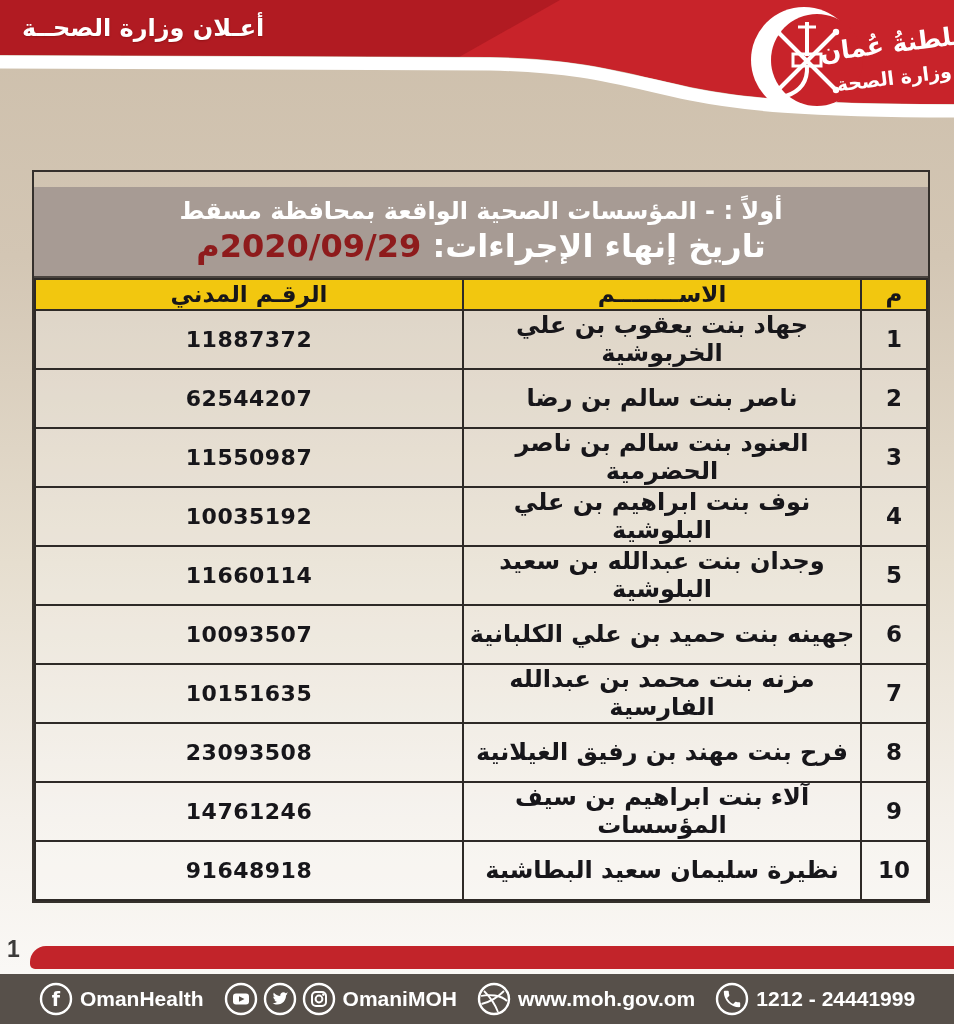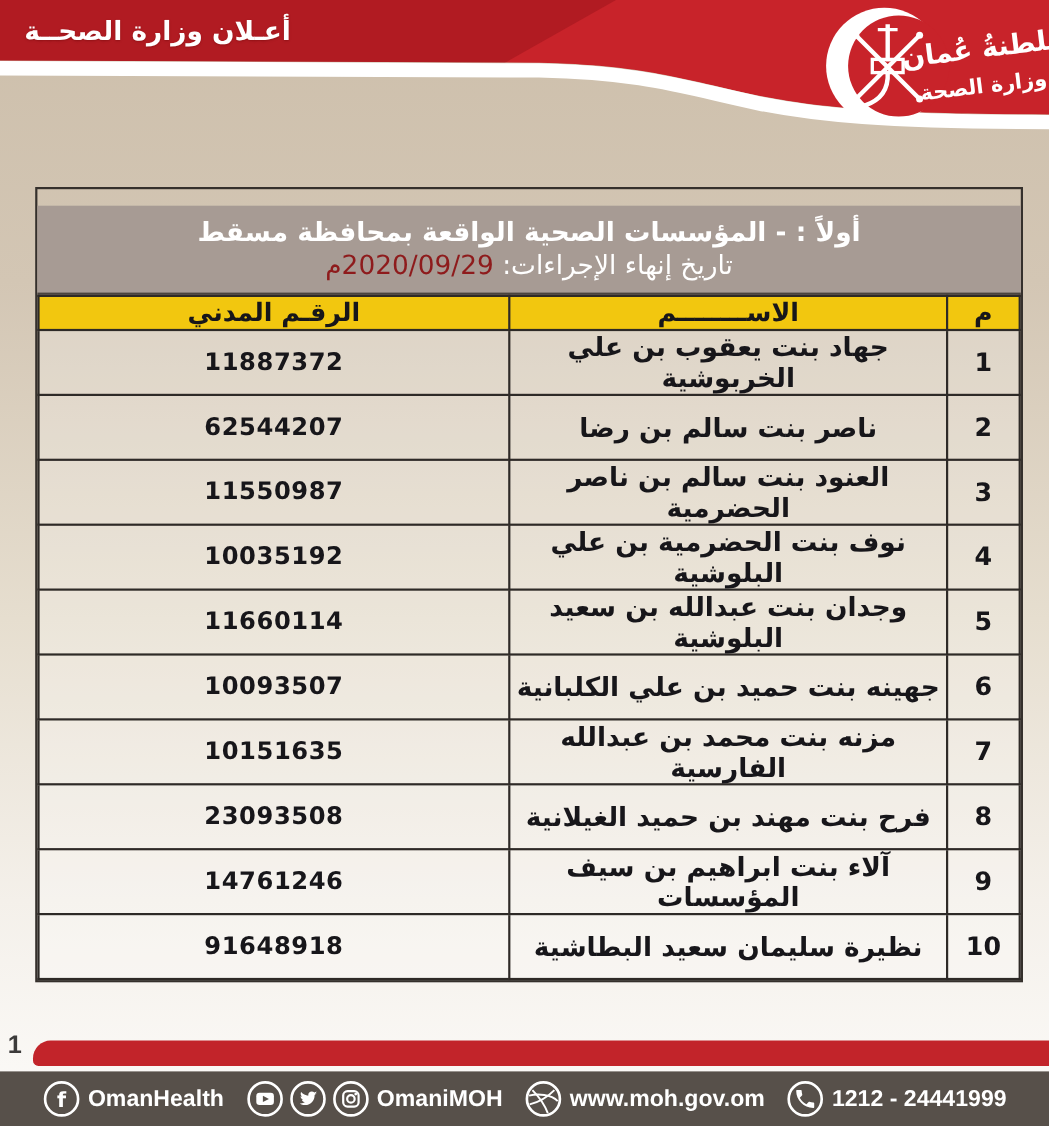--- a/index.html
+++ b/index.html
@@ -22,21 +22,21 @@
   
   .doc-box {
     position:absolute; left:32px; top:170px; width:898px;
     border:2px solid #35302c;
   }
   .title-block {
     background:#a79b94; border-bottom:2px solid #4a443f;
     padding:8px 10px 10px; text-align:center; direction:rtl;margin-top:15px;
   }
   .title-line1 { color:#ffffff; font-weight:bold; font-size:24px; line-height:1.35; }
-  .title-line2 { color:#ffffff; font-weight:normal; font-size:24px; line-height:1.2; }
+  .title-line2 { color:#ffffff; font-weight:bold; font-size:32px; line-height:1.2; }
   .title-line2 .date { color:#8e1b1c; }
 
   table.roster { width:100%; border-collapse:collapse; direction:rtl; table-layout:fixed; }
   table.roster col.c-num   { width:66px; }
   table.roster col.c-name  { width:398px; }
   table.roster th, table.roster td {
     border:2px solid #2e2a27; text-align:center; vertical-align:middle;
     color:#17161a; font-weight:bold;
   }
   table.roster th { background:#f2c70f; height:31px; font-size:23px; }
@@ -136,41 +136,41 @@
           <td class="cell-name">ناصر بنت سالم بن رضا</td>
           <td class="cell-id">62544207</td>
         </tr>
         <tr>
           <td class="cell-no">3</td>
           <td class="cell-name">العنود بنت سالم بن ناصر الحضرمية</td>
           <td class="cell-id">11550987</td>
         </tr>
         <tr>
           <td class="cell-no">4</td>
-          <td class="cell-name">نوف بنت الحضرمية بن علي البلوشية</td>
+          <td class="cell-name">نوف بنت ابراهيم بن علي البلوشية</td>
           <td class="cell-id">10035192</td>
         </tr>
         <tr>
           <td class="cell-no">5</td>
           <td class="cell-name">وجدان بنت عبدالله بن سعيد البلوشية</td>
           <td class="cell-id">11660114</td>
         </tr>
         <tr>
           <td class="cell-no">6</td>
           <td class="cell-name">جهينه بنت حميد بن علي الكلبانية</td>
           <td class="cell-id">10093507</td>
         </tr>
         <tr>
           <td class="cell-no">7</td>
           <td class="cell-name">مزنه بنت محمد بن عبدالله الفارسية</td>
           <td class="cell-id">10151635</td>
         </tr>
         <tr>
           <td class="cell-no">8</td>
-          <td class="cell-name">فرح بنت مهند بن حميد الغيلانية</td>
+          <td class="cell-name">فرح بنت مهند بن رفيق الغيلانية</td>
           <td class="cell-id">23093508</td>
         </tr>
         <tr>
           <td class="cell-no">9</td>
           <td class="cell-name">آلاء بنت ابراهيم بن سيف المؤسسات</td>
           <td class="cell-id">14761246</td>
         </tr>
         <tr>
           <td class="cell-no">10</td>
           <td class="cell-name">نظيرة سليمان سعيد البطاشية</td>

